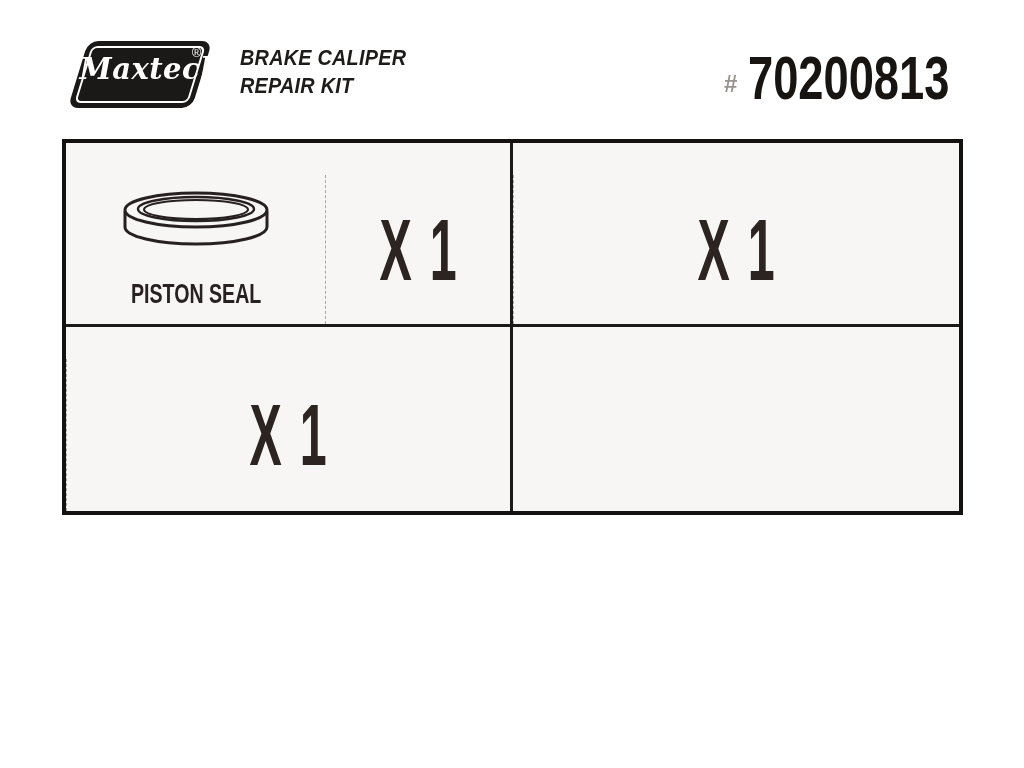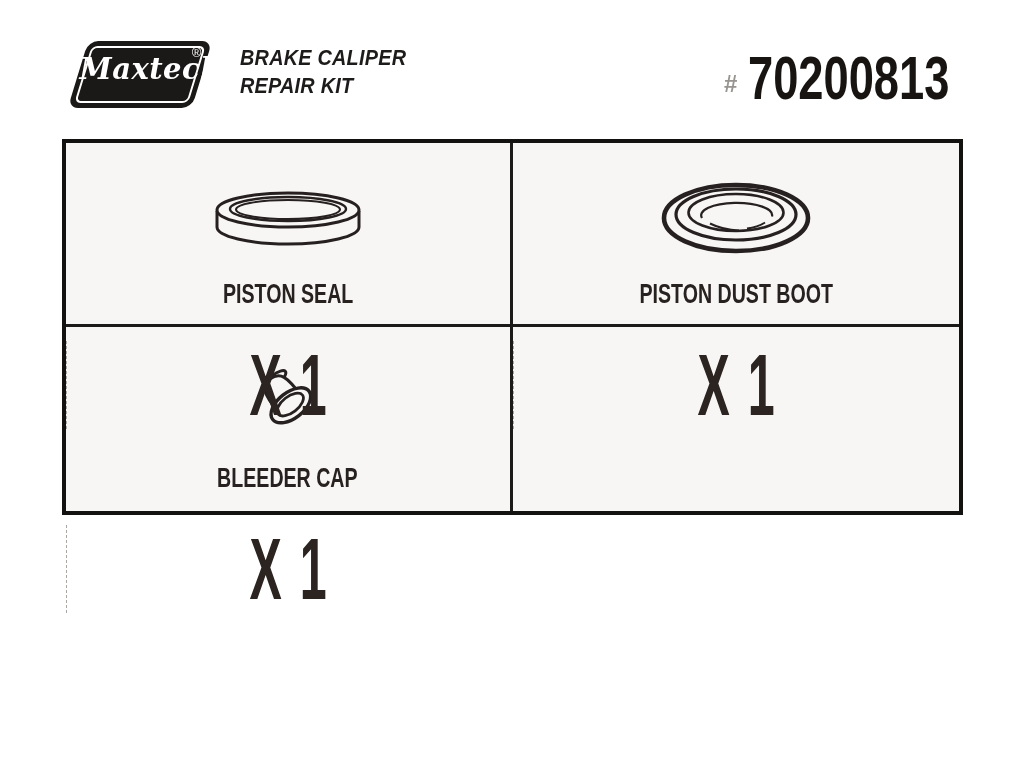--- a/index.html
+++ b/index.html
@@ -61,21 +61,21 @@
   
   .grid{
     position:absolute;left:62px;top:139px;width:901px;height:376px;
     box-sizing:border-box;
     border:4px solid #141210;
     background:#f7f6f4;
     display:grid;
     grid-template-columns:1fr 1fr;
     grid-template-rows:1fr 1fr;
   }
-  .cell{display:flex;box-sizing:border-box;min-height:0;flex-direction:column;}
+  .cell{display:flex;box-sizing:border-box;min-height:0;}
   .cell.b-right{border-right:3px solid #1c1a18;}
   .cell.b-bottom{border-bottom:3px solid #1c1a18;}
 
   .part-pane{
     flex:0 0 58.5%;
     display:flex;flex-direction:column;align-items:center;
     padding-top:18px;box-sizing:border-box;min-width:0;
   }
   .icon-box{
     height:112px;display:flex;align-items:center;justify-content:center;
@@ -132,52 +132,26 @@
           </svg>
         </div>
         <div class="part-label">PISTON SEAL</div>
       </div>
       <div class="qty-pane">
         <div class="qty">X 1</div>
       </div>
     </div>
 
     <div class="cell b-bottom">
-      <div class="part-pane">
-        <div class="icon-box">
-          <svg width="152" height="78" viewBox="0 0 152 78">
-            <ellipse class="ln" cx="76" cy="40" rx="72" ry="33" fill="#f7f6f4" stroke-width="4.6"></ellipse>
-            <ellipse class="ln" cx="76" cy="36.5" rx="60" ry="25.5" fill="none" stroke-width="3.2"></ellipse>
-            <ellipse class="ln" cx="76" cy="34.5" rx="47.5" ry="18.5" fill="none" stroke-width="2.6"></ellipse>
-            <path class="ln" d="M42,40 A35.5,12.5 0 1 1 112,38.5" fill="none" stroke-width="2.2"></path>
-            <path class="ln" d="M50,45.5 Q63,52 79,52.5" fill="none" stroke-width="2"></path>
-            <path class="ln" d="M105,44.5 Q98,49 87,50.5" fill="none" stroke-width="2"></path>
-          </svg>
-        </div>
-        <div class="part-label">PISTON DUST BOOT</div>
-      </div>
       <div class="qty-pane">
         <div class="qty">X 1</div>
       </div>
     </div>
 
     <div class="cell b-right">
-      <div class="part-pane">
-        <div class="icon-box">
-          <svg width="76" height="74" viewBox="0 0 76 74">
-            <g transform="rotate(-38 37 38)">
-              <ellipse class="ln" cx="42" cy="13" rx="12.5" ry="4.8" fill="#f7f6f4" stroke-width="3"></ellipse>
-              <path class="ln" d="M24,42 C23,18 26,9.5 38,9.5 C50,9.5 53,18 52,42 Z" fill="#f7f6f4" stroke-width="3"></path>
-              <ellipse class="ln" cx="38" cy="43" rx="23" ry="13" fill="#f7f6f4" stroke-width="3.4"></ellipse>
-              <ellipse class="ln" cx="38" cy="42" rx="15.5" ry="8" fill="none" stroke-width="2.8"></ellipse>
-            </g>
-          </svg>
-        </div>
-        <div class="part-label">BLEEDER CAP</div>
-      </div>
       <div class="qty-pane">
         <div class="qty">X 1</div>
       </div>
     </div>
 
     <div class="cell">
     </div>
 
   </div>
 </div>

